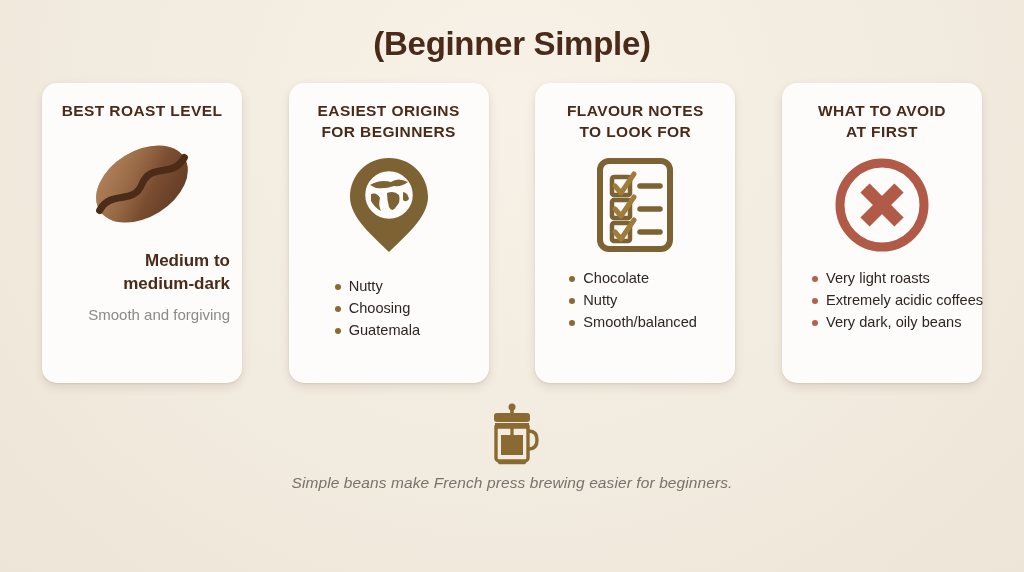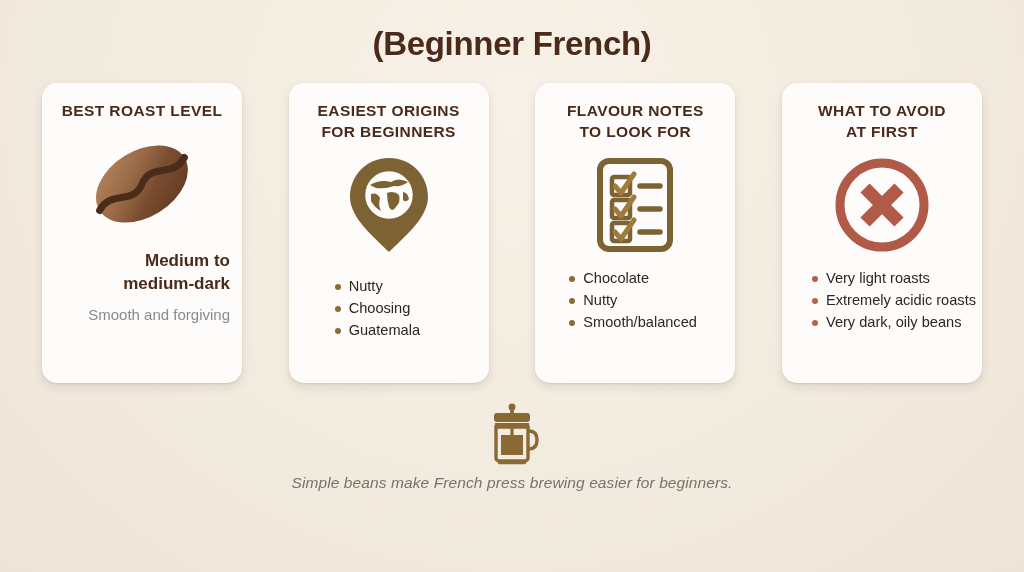--- a/index.html
+++ b/index.html
@@ -147,21 +147,21 @@
     font-style: italic;
     letter-spacing: 0.1px;
   }
 </style>
 </head>
 <body>
 
 <div class="poster">
 
   <div class="title-wrap">
-    <div class="title-line">(Beginner French)</div>
+    <div class="title-line">(Beginner Simple)</div>
   </div>
 
   <div class="cards">
 
     <div class="card">
       <div class="card-title">BEST ROAST LEVEL</div>
       <div class="icon-box">
         <svg width="118" height="104" viewBox="0 0 118 104">
           <defs>
             <linearGradient id="beanGrad" x1="0.1" y1="0.05" x2="0.9" y2="0.95">
@@ -249,21 +249,21 @@
         <svg width="100" height="100" viewBox="0 0 100 100">
           <circle cx="50" cy="50" r="42" fill="none" stroke="#b05a47" stroke-width="9"></circle>
           <g stroke="#b05a47" stroke-width="13" stroke-linecap="butt">
             <line x1="33" y1="33" x2="67" y2="67"></line>
             <line x1="67" y1="33" x2="33" y2="67"></line>
           </g>
         </svg>
       </div>
       <ul class="bullets warn list-pad-avoid">
         <li>Very light roasts</li>
-        <li>Extremely acidic roasts</li>
+        <li>Extremely acidic coffees</li>
         <li>Very dark, oily beans</li>
       </ul>
     </div>
 
   </div>
 
   <div class="footer">
     <svg width="56" height="62" viewBox="0 0 56 62">
       <g fill="#8a6a32">
         <circle cx="28" cy="4" r="3.5"></circle>

